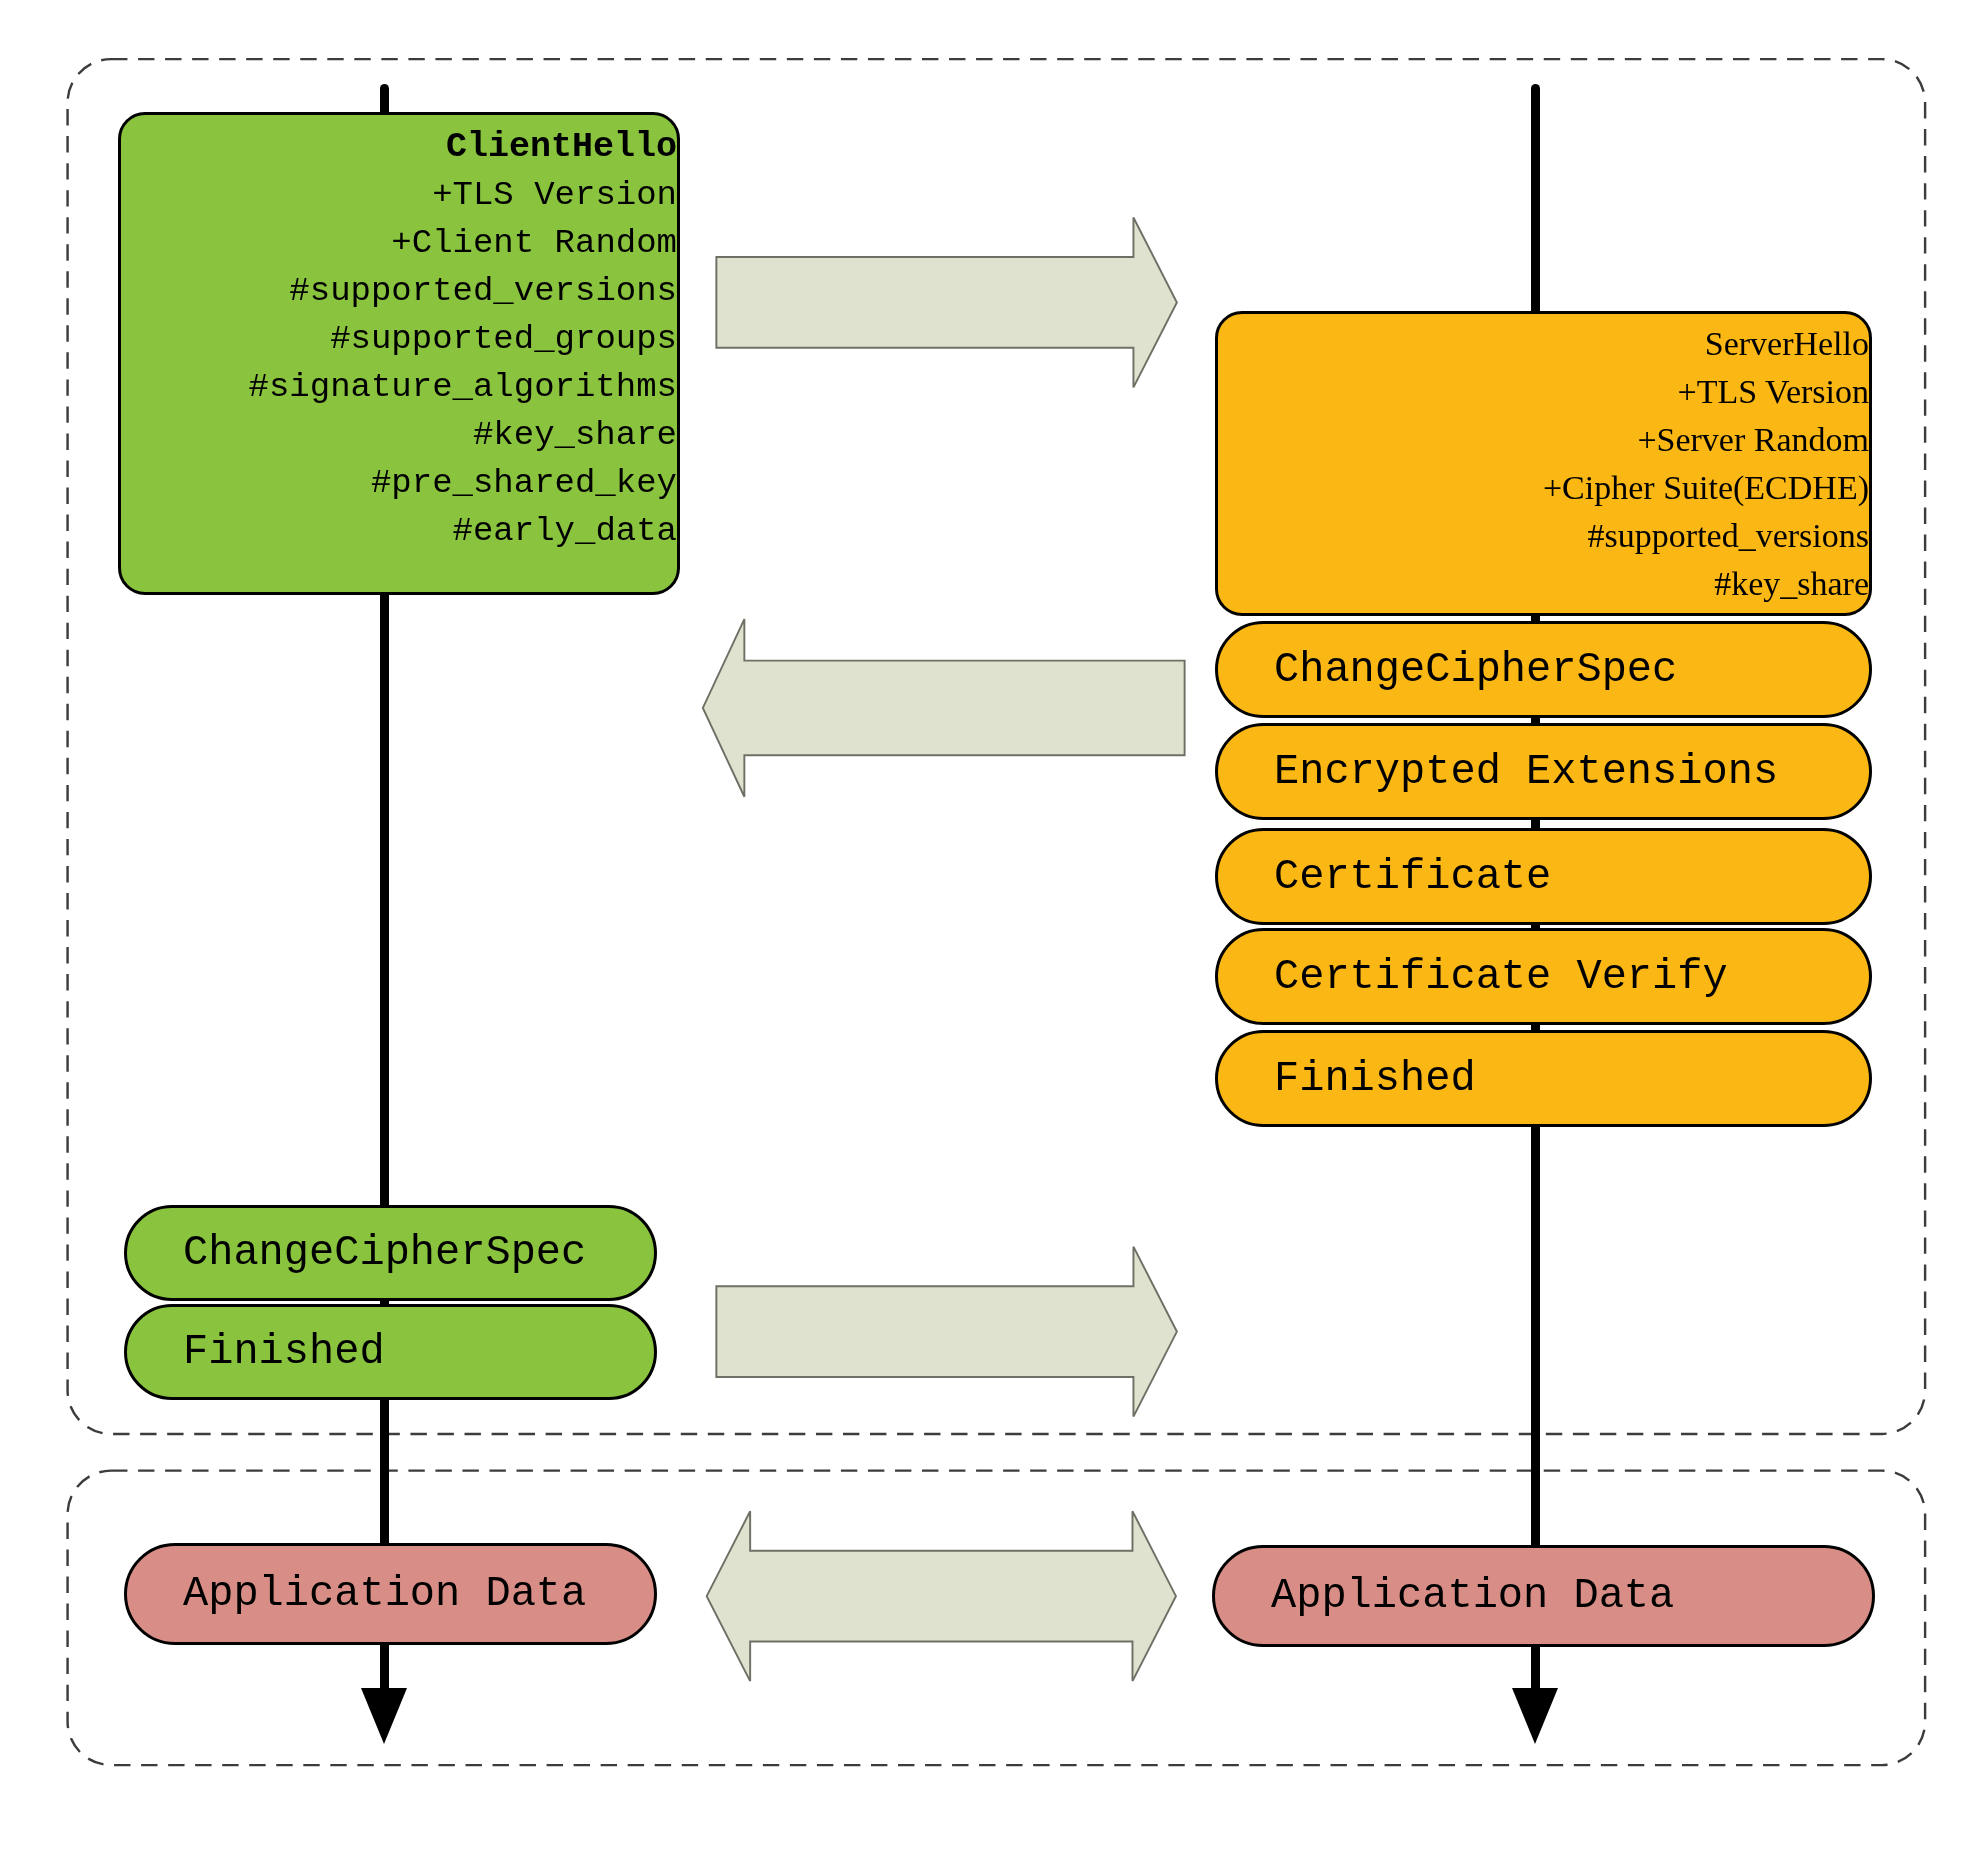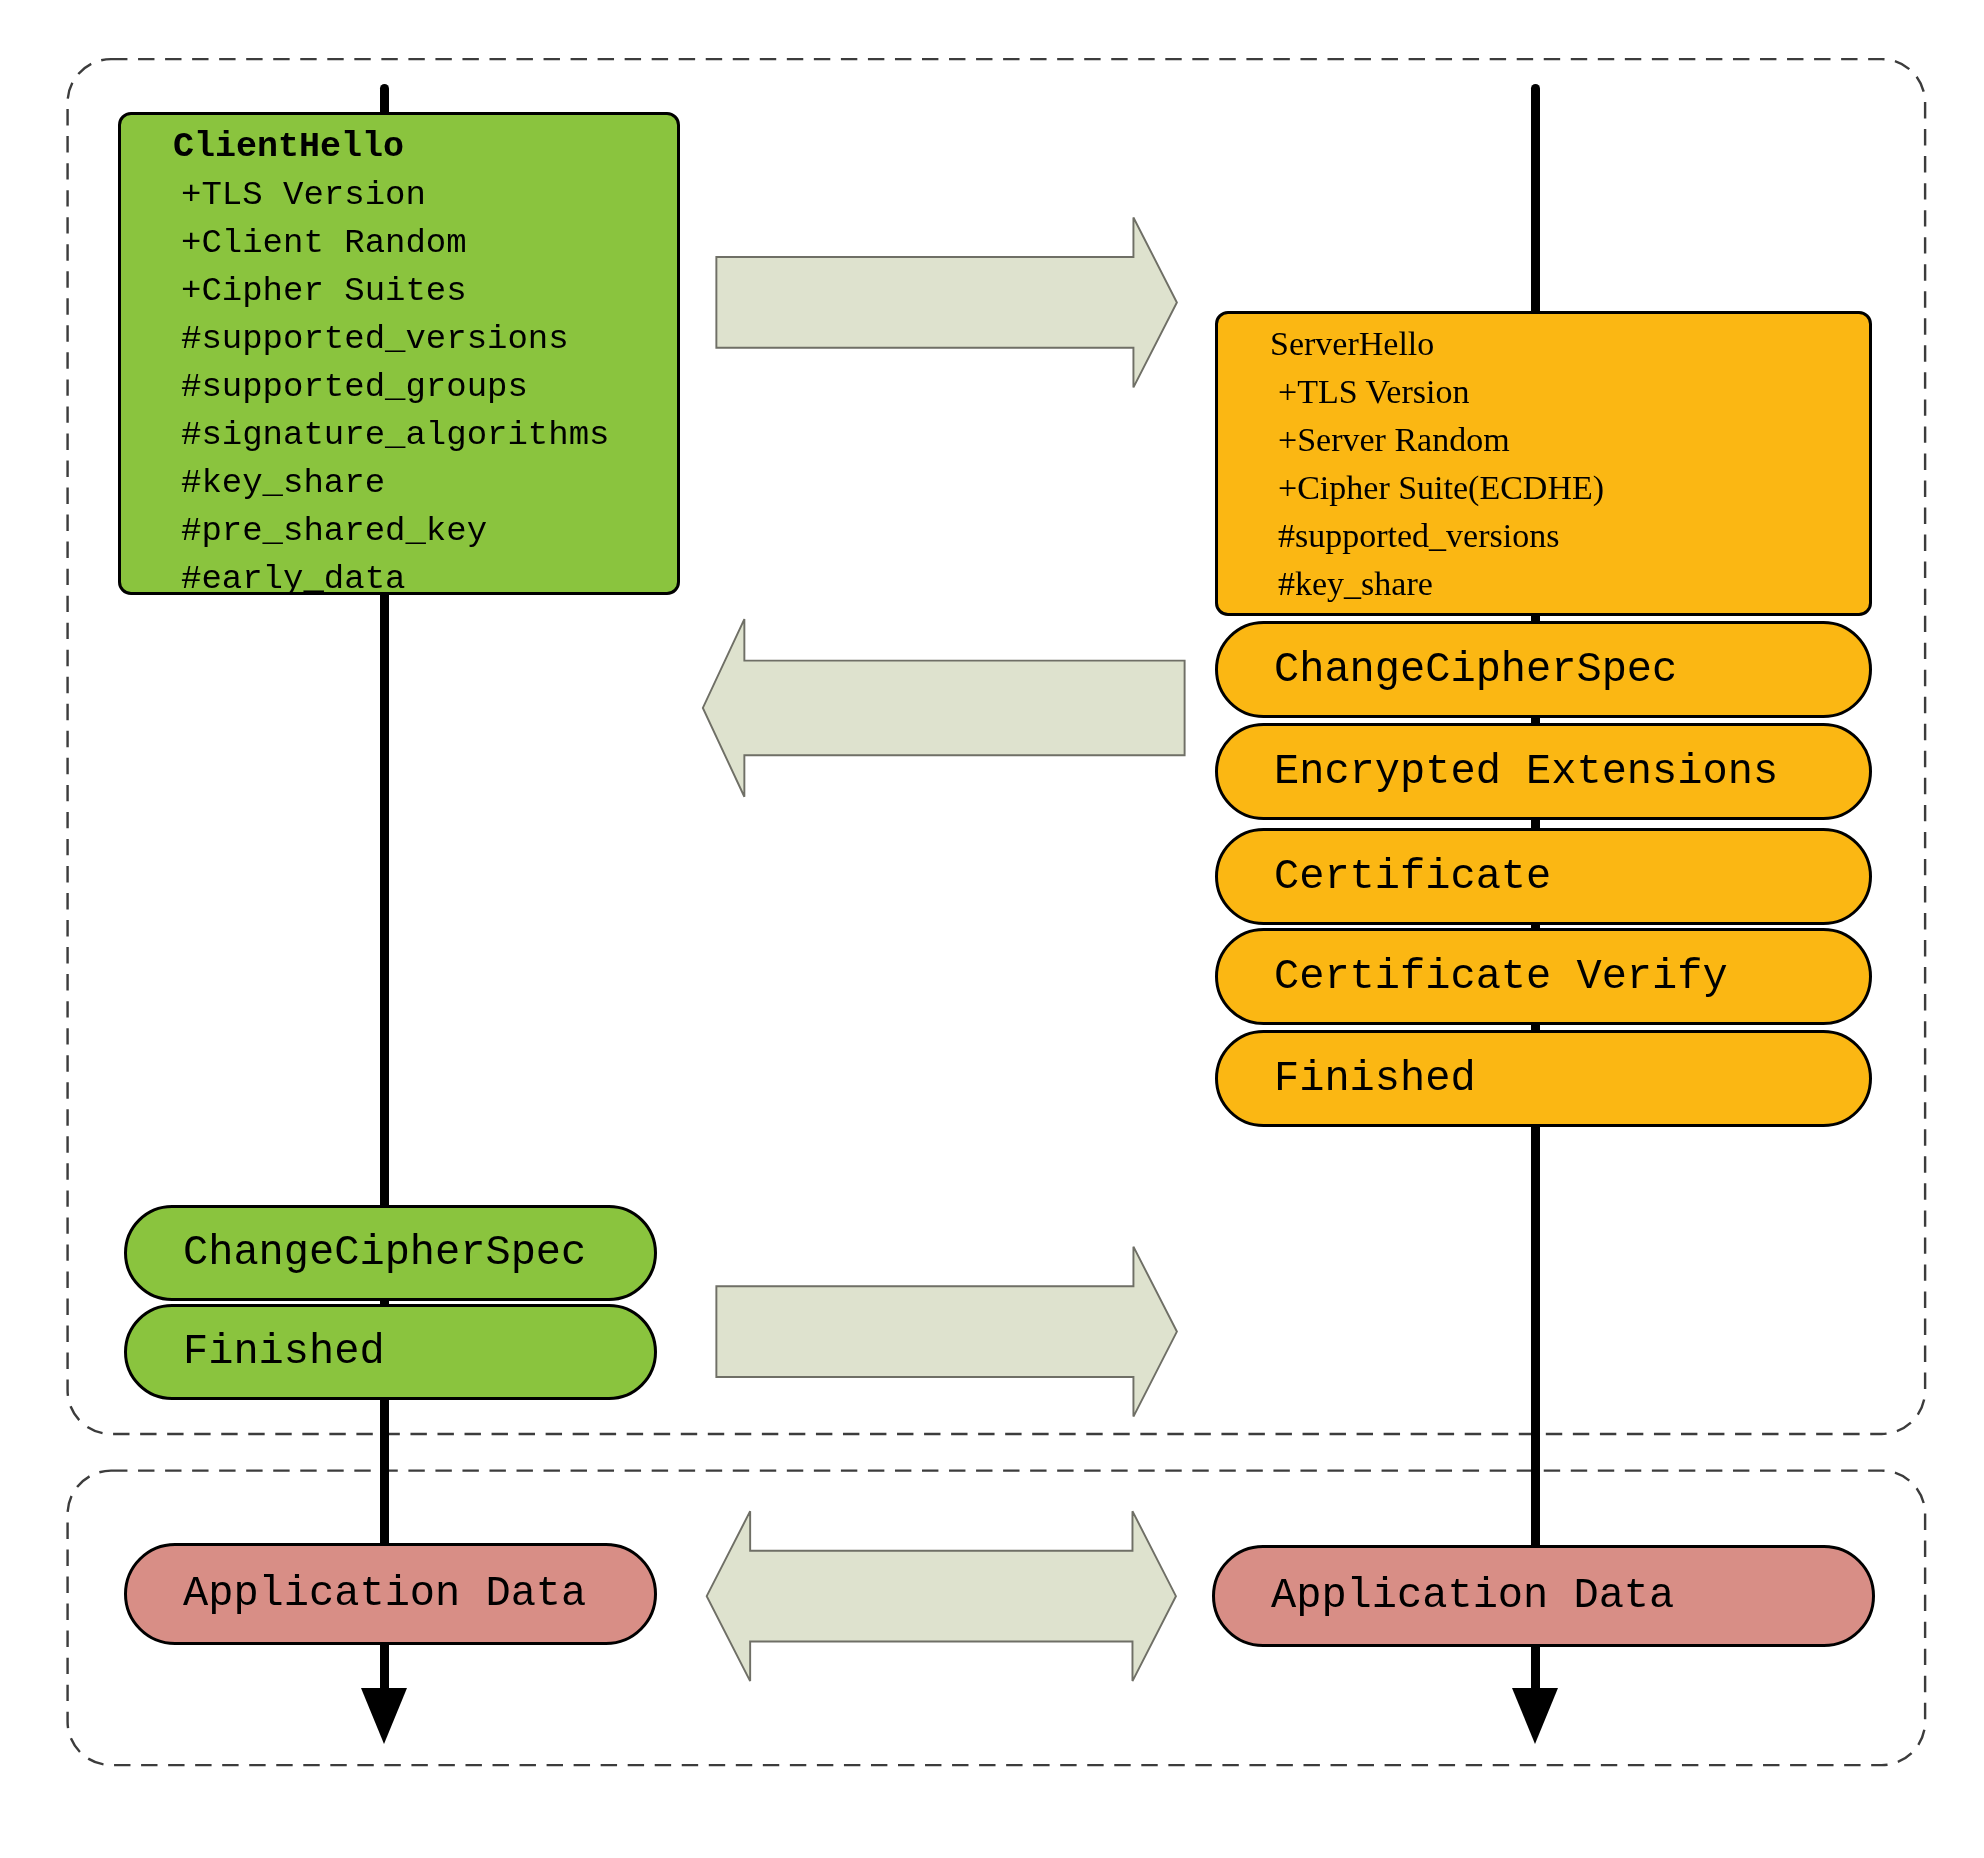--- a/index.html
+++ b/index.html
@@ -15,21 +15,21 @@
 
   
   .timeline{position:absolute;width:8.7px;background:var(--color-timeline);
             border-radius:4.8px 4.8px 0 0;z-index:2;}
   .timeline-head{position:absolute;width:0;height:0;z-index:2;
             border-left:23px solid transparent;border-right:23px solid transparent;
             border-top:56px solid var(--color-timeline);}
 
   
   .msg-box{position:absolute;box-sizing:border-box;border:3.4px solid #000;
-           border-radius:13px;z-index:3;font-size:34px;line-height:48px;}
+           border-radius:27px;z-index:3;font-size:34px;line-height:48px;text-align:right;}
   .green-box{background:var(--color-client-green);}
   .orange-box{background:var(--color-server-orange);font-family:Liberation Serif, serif;}
   .box-title{padding-left:52px;}
   .bold{font-weight:bold;font-size:35px;}
   .box-item{padding-left:60px;white-space:pre;}
 
   .pill{position:absolute;box-sizing:border-box;border:3.4px solid #000;
         border-radius:53px;display:flex;align-items:center;padding-left:56px;
         font-size:42px;z-index:3;white-space:pre;}
   .pill.green{background:var(--color-client-green);}
@@ -58,21 +58,20 @@
   <div class="timeline" style="left:380px;top:84px;height:1606px;"></div>
   <div class="timeline-head" style="left:361px;top:1688px;"></div>
 
   <div class="timeline" style="left:1531px;top:84px;height:1606px;"></div>
   <div class="timeline-head" style="left:1512px;top:1688px;"></div>
 
   <div class="msg-box green-box" style="left:118px;top:112px;width:562px;height:483px;padding-top:7.7px;">
     <div class="box-title bold">ClientHello</div>
     <div class="box-item">+TLS Version</div>
     <div class="box-item">+Client Random</div>
-    <div class="box-item">+Cipher Suites</div>
     <div class="box-item">#supported_versions</div>
     <div class="box-item">#supported_groups</div>
     <div class="box-item">#signature_algorithms</div>
     <div class="box-item">#key_share</div>
     <div class="box-item">#pre_shared_key</div>
     <div class="box-item">#early_data</div>
   </div>
 
   <div class="msg-box orange-box" style="left:1215px;top:311px;width:657px;height:305px;padding-top:5.8px;">
     <div class="box-title">ServerHello</div>

